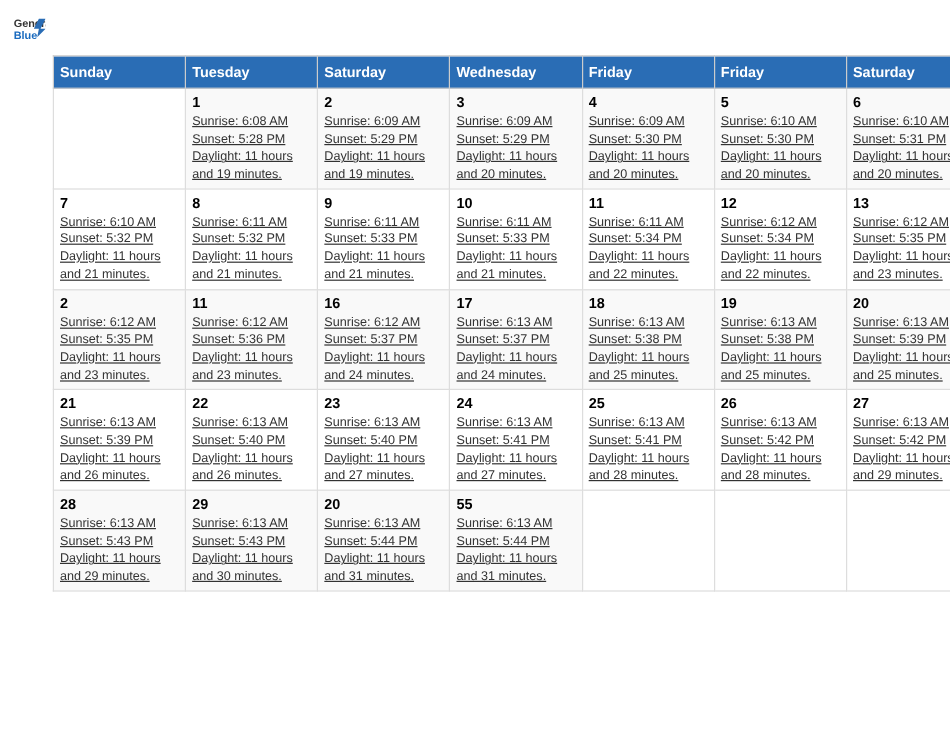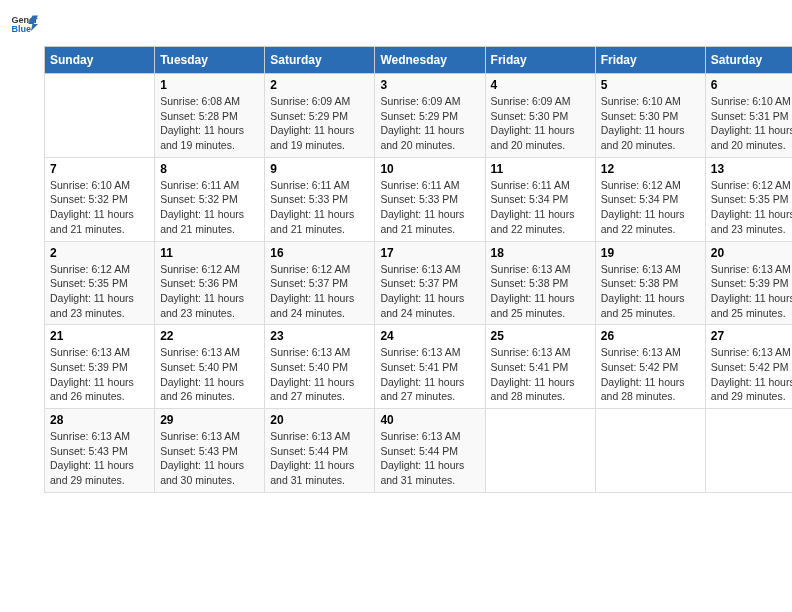--- a/index.html
+++ b/index.html
@@ -65,20 +65,21 @@
     .day-num {
       font-weight: bold;
       font-size: 12px;
       display: block;
       margin-bottom: 2px;
     }
     .day-info {
       font-size: 10.5px;
       line-height: 1.4;
       color: #333;
+      text-decoration: underline;
     }
     .empty-cell {
       background: #fff !important;
     }
   </style>
 </head>
 <body>
 
 <div class="header">
   <div class="logo">
@@ -321,21 +322,21 @@
 and 30 minutes.</div>
         </td>
         <td>
           <span class="day-num">20</span>
           <div class="day-info" style="white-space: pre-line;">Sunrise: 6:13 AM
 Sunset: 5:44 PM
 Daylight: 11 hours
 and 31 minutes.</div>
         </td>
         <td>
-          <span class="day-num">40</span>
+          <span class="day-num">55</span>
           <div class="day-info" style="white-space: pre-line;">Sunrise: 6:13 AM
 Sunset: 5:44 PM
 Daylight: 11 hours
 and 31 minutes.</div>
         </td>
         <td class="empty-cell"></td>
         <td class="empty-cell"></td>
         <td class="empty-cell"></td>
       </tr>
     </tbody>

